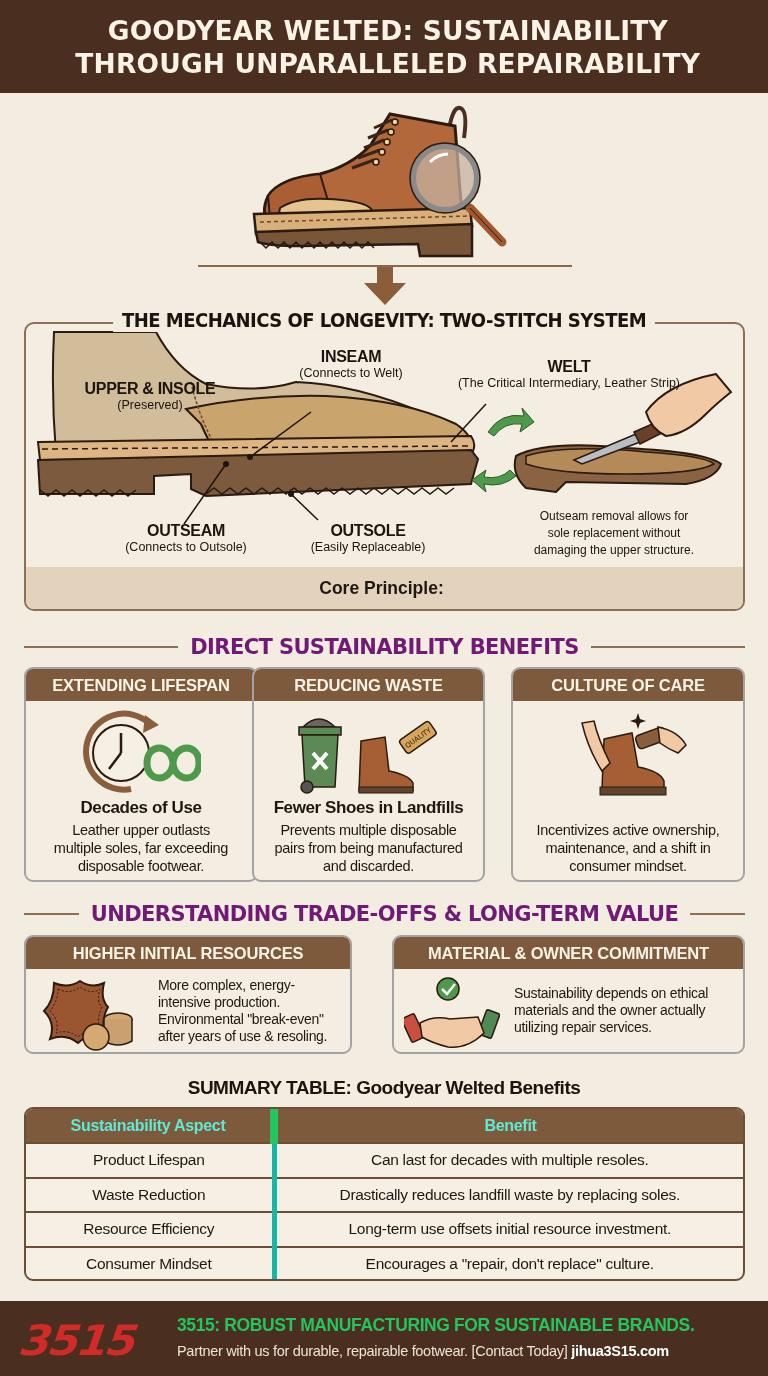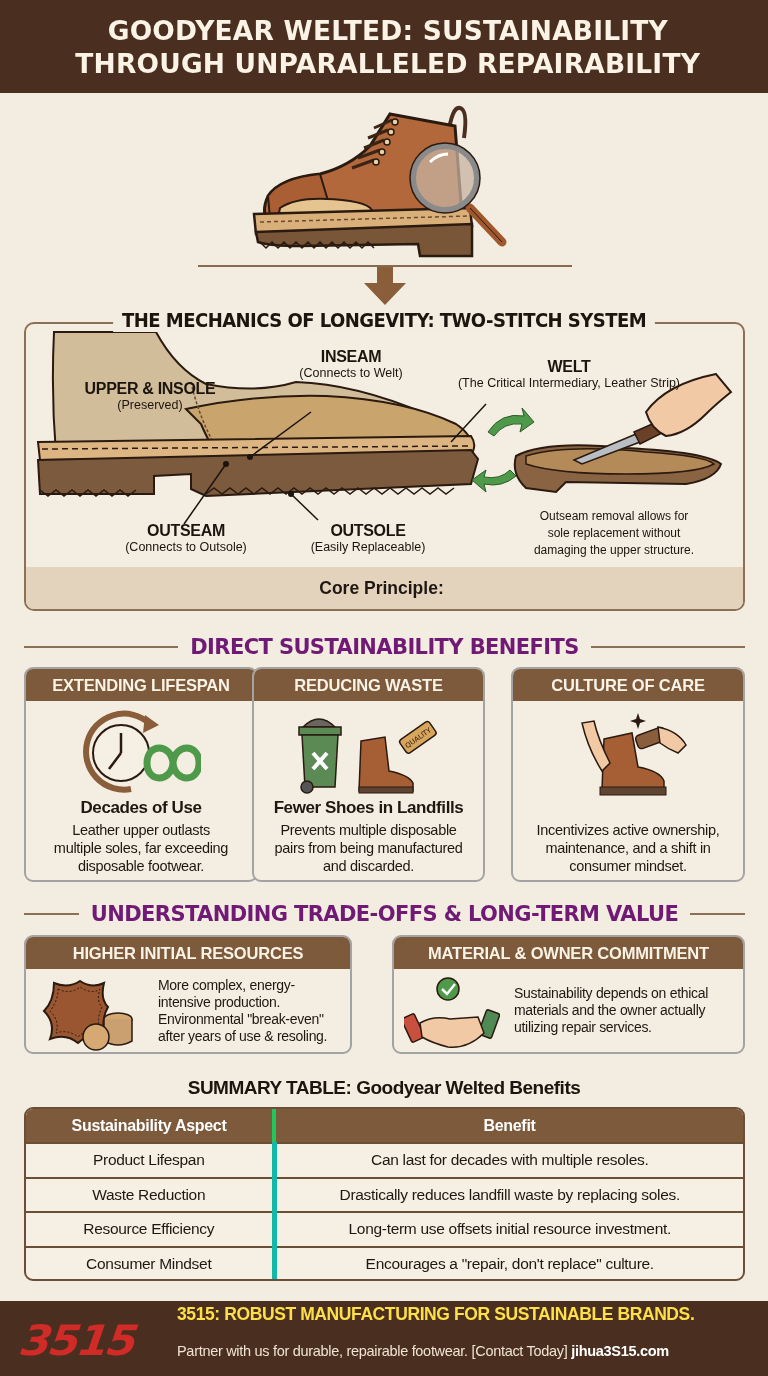--- a/index.html
+++ b/index.html
@@ -84,38 +84,38 @@
   .sum-title {
     position: absolute; left: 0; top: 1077px; width: 768px; text-align: center;
     font-weight: bold; font-size: 19px; letter-spacing: -0.5px; color: #1c140e;
   }
   .tbl {
     position: absolute; left: 24px; top: 1107px; width: 721px; height: 174px;
     border: 2px solid #6b4e36; border-radius: 9px; overflow: hidden; background: #f6efe4;
   }
   .tbl table { width: 100%; border-collapse: collapse; table-layout: fixed; }
   .tbl th {
-    background: #7d5a3c; color: #ffffff; font-size: 16px; height: 34px; font-weight: bold; letter-spacing: -0.3px;
-  }
-  .tbl th + th { border-left: 4px solid #22c55e; }
+    background: #7d5a3c; color: #5eead4; font-size: 16px; height: 34px; font-weight: bold; letter-spacing: -0.3px;
+  }
+  .tbl th + th { border-left: 8px solid #22c55e; }
   .tbl td {
     height: 34.5px; text-align: center; font-size: 15.5px; border-top: 2px solid #6b4e36; letter-spacing: -0.3px;
   }
   .tbl td + td { border-left: 5px solid #14b8a6; }
   .tbl col.c1 { width: 248px; }
 
   
   .footer {
     position: absolute; left: 0; top: 1301px; width: 768px; height: 75px; background: #4a2e1f;
   }
   .logo {
     position: absolute; left: 22px; top: 14px; font-size: 44px; font-weight: bold; font-style: italic;
     color: #d02b26; letter-spacing: -2px; font-family: "DejaVu Sans", sans-serif; transform: skewX(-8deg) scaleY(0.95);
   }
-  .ft1 { position: absolute; left: 177px; top: 3px; color: #fde047; font-weight: bold; font-size: 17.5px; letter-spacing: -0.4px; }
+  .ft1 { position: absolute; left: 177px; top: 14px; color: #22c55e; font-weight: bold; font-size: 17.5px; letter-spacing: -0.4px; }
   .ft2 { position: absolute; left: 177px; top: 42px; color: #efe4d2; font-size: 14.5px; letter-spacing: -0.3px; }
   .ft2 b { color: #fff; }
 </style>
 </head>
 <body>
 
 <div class="header">
   <div class="t">GOODYEAR WELTED: SUSTAINABILITY</div>
   <div class="t">THROUGH UNPARALLELED REPAIRABILITY</div>
 </div>

